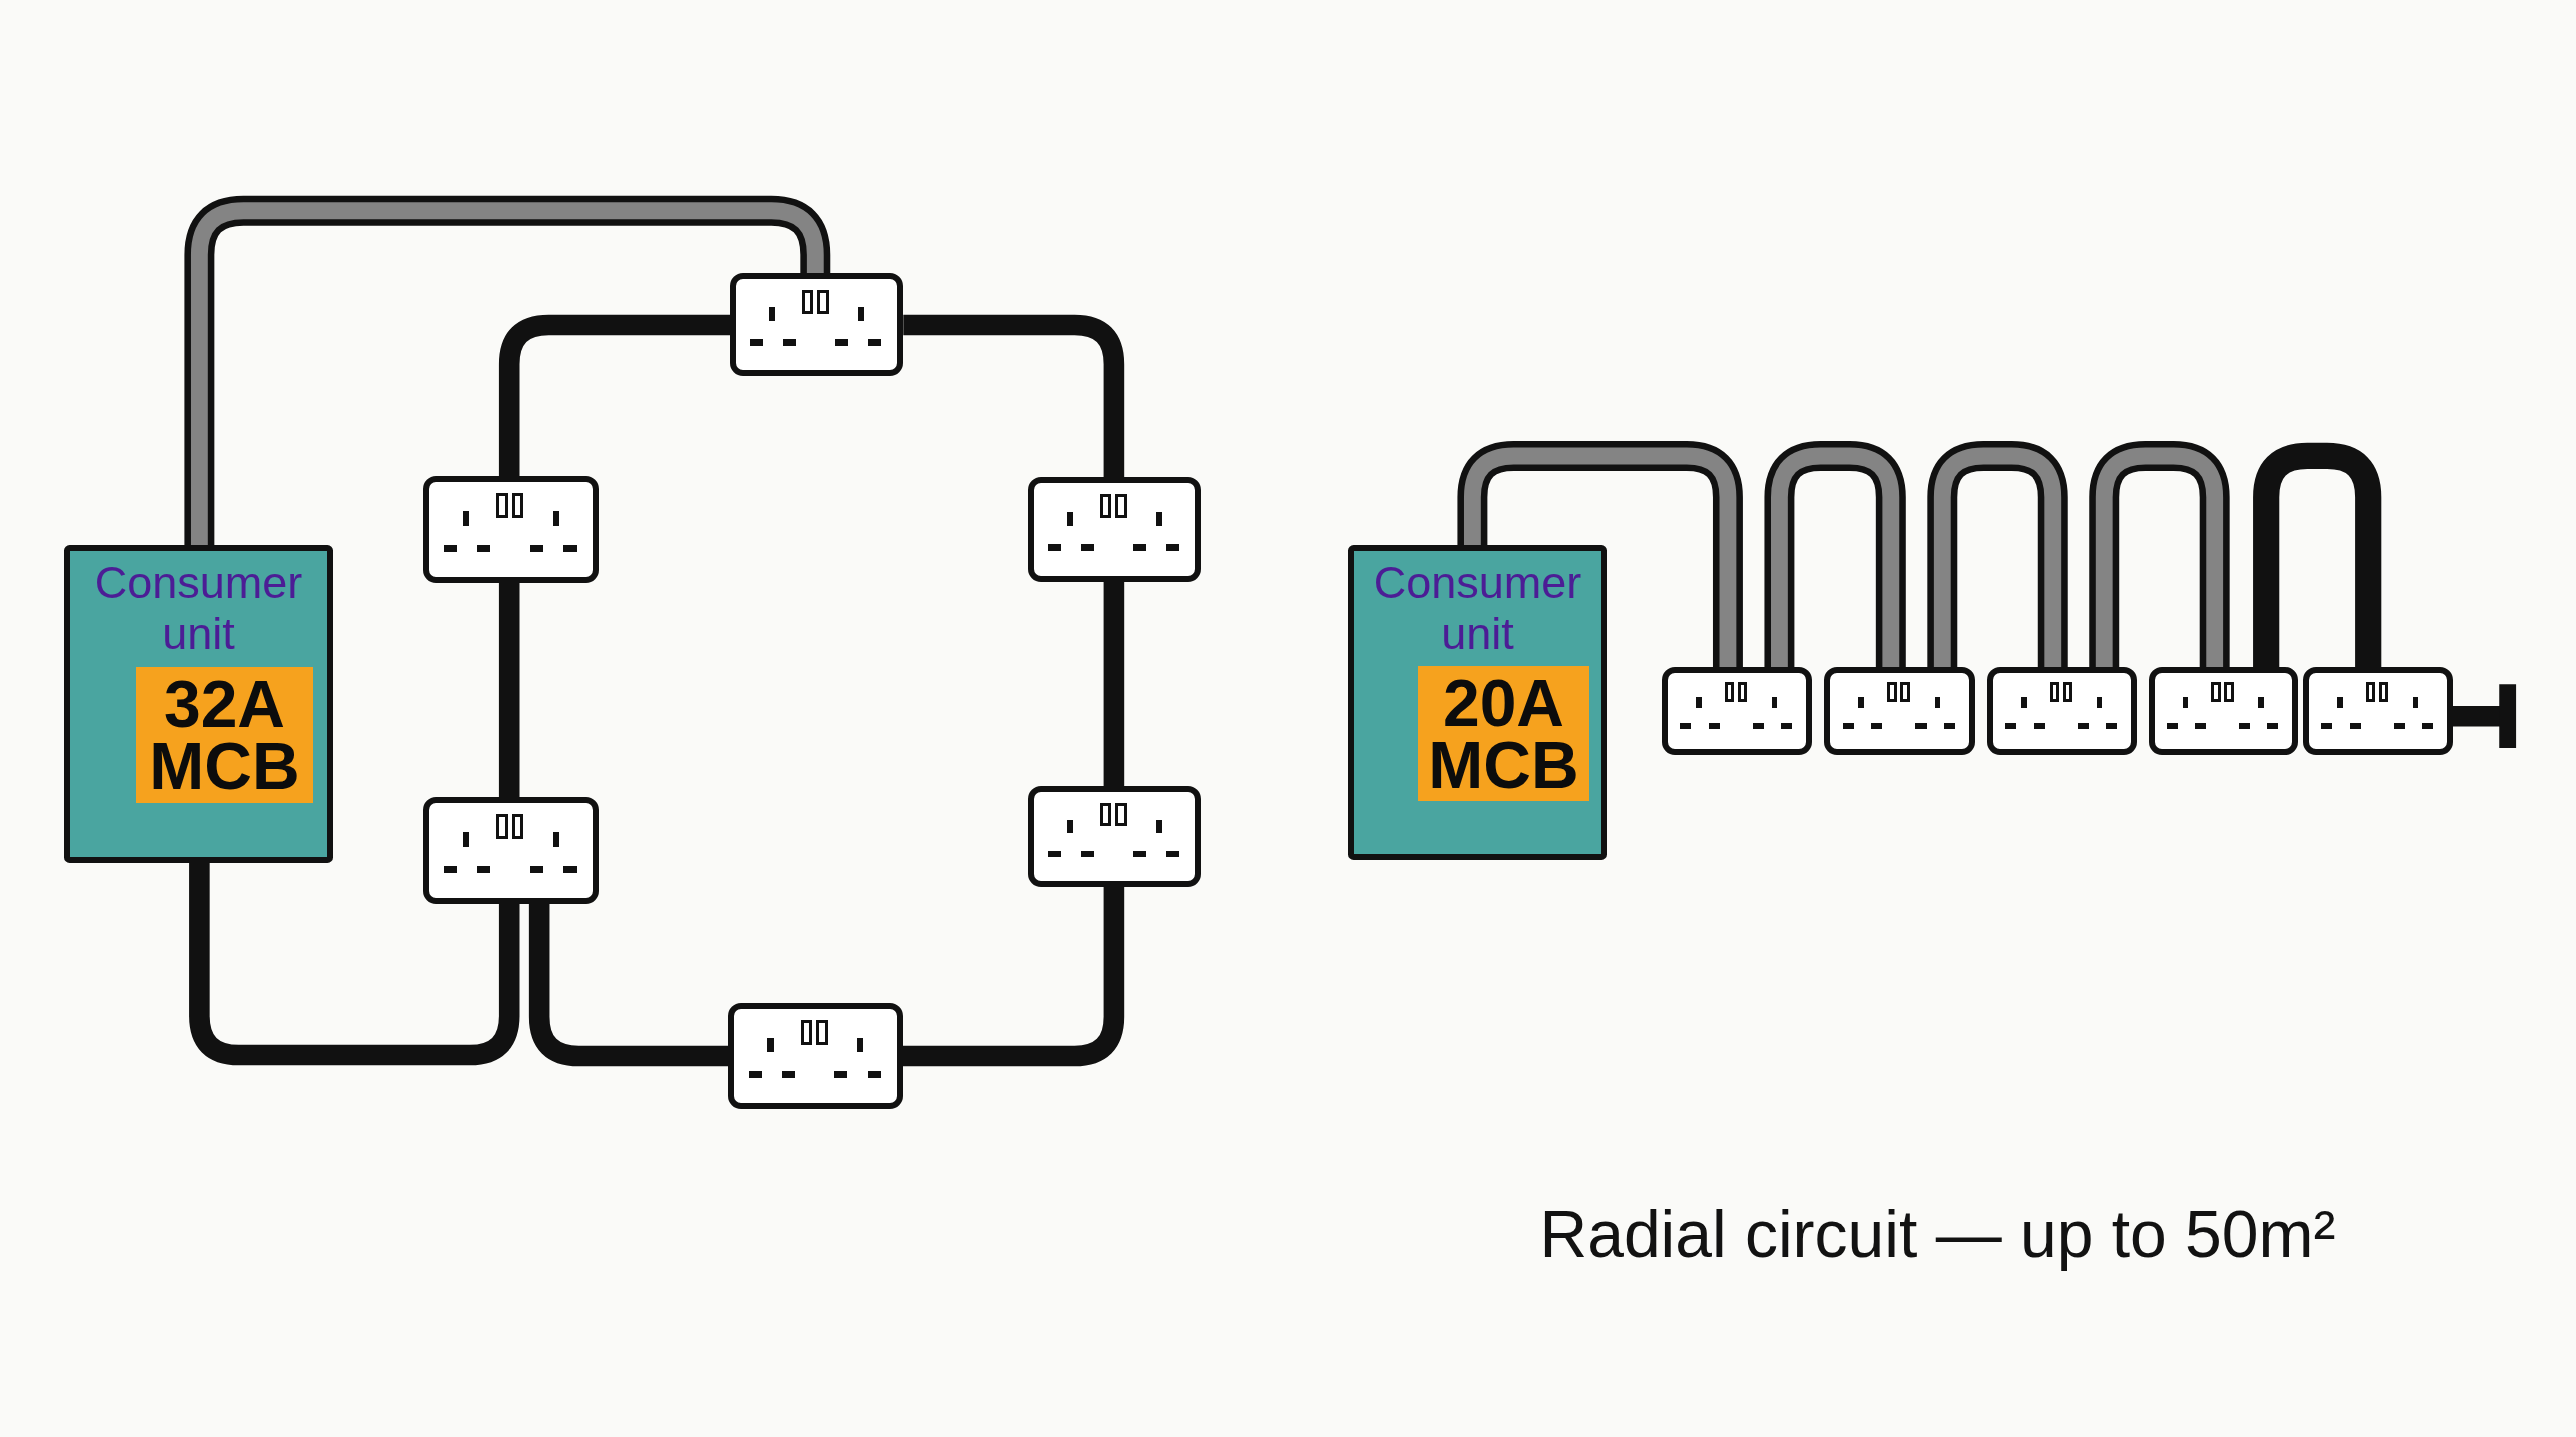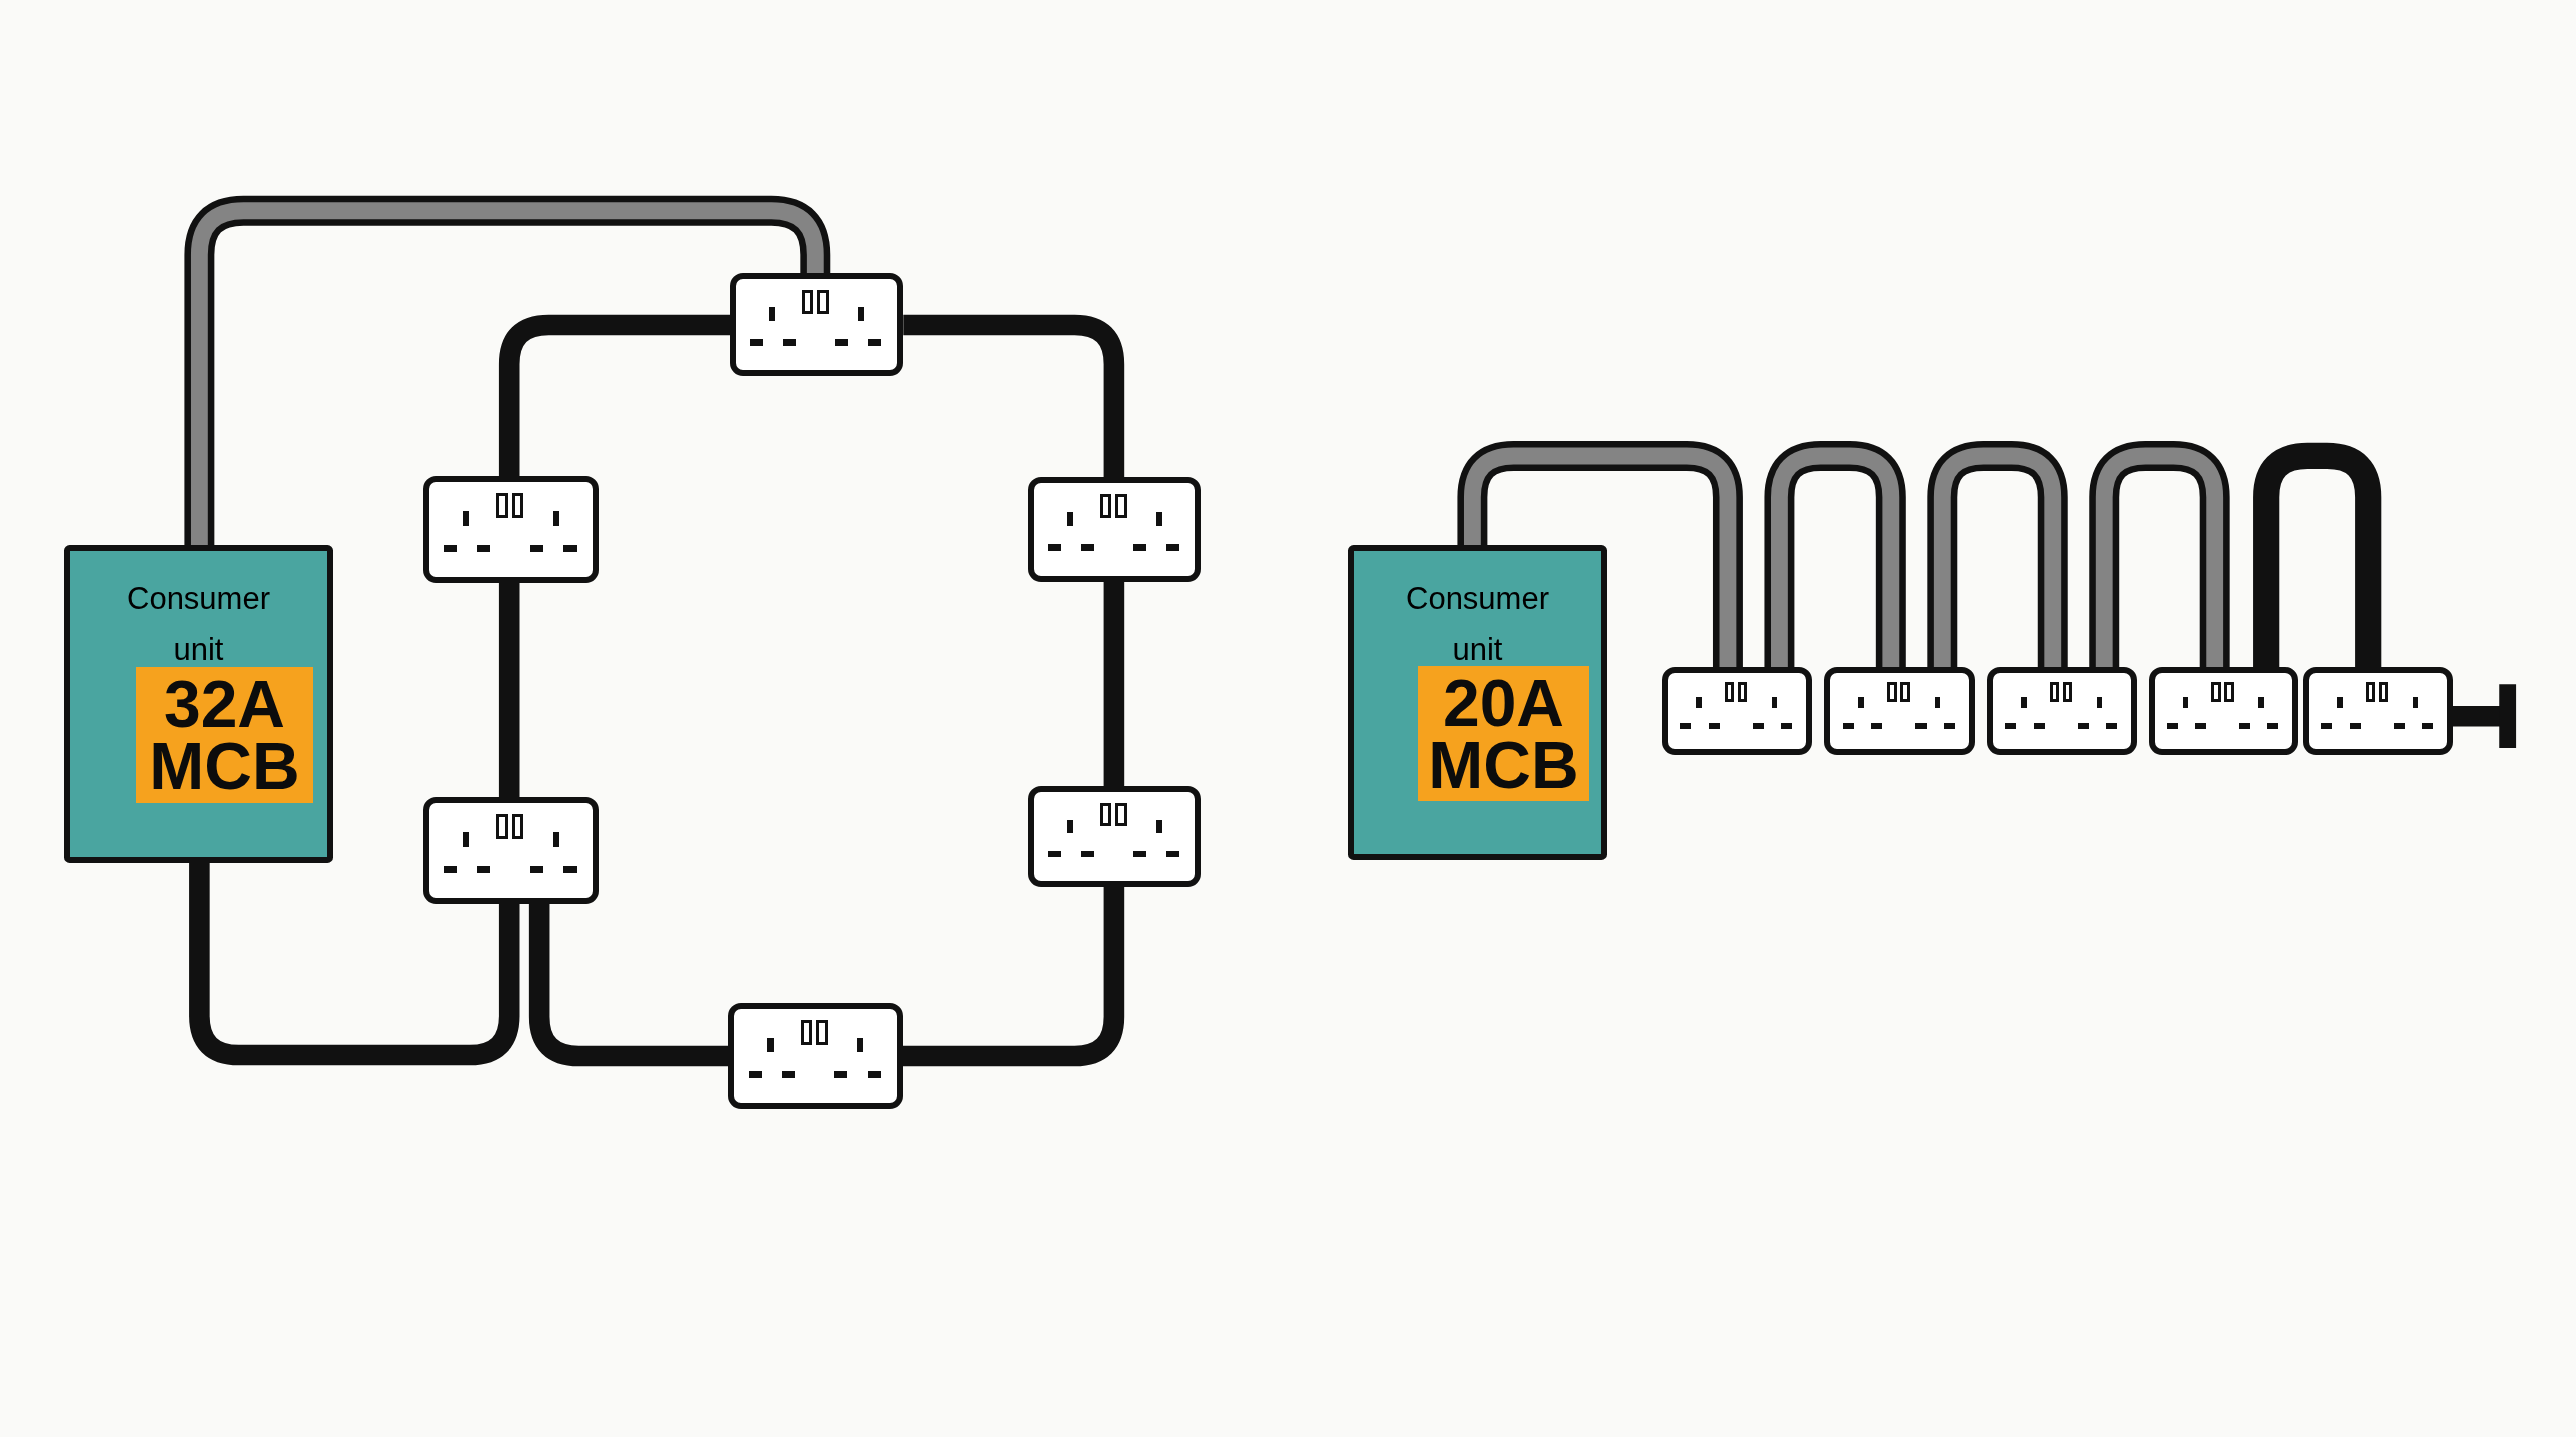--- a/index.html
+++ b/index.html
@@ -25,25 +25,25 @@
 
   .cu{
     position:absolute;
     background:var(--teal,#4aa5a0);
     border:6.6px solid #111;
     border-radius:5.6px;
     box-sizing:border-box;
     color:#0c1413;
   }
   .cu-label{
-    margin-top:22px;
+    margin-top:6px;
     text-align:center;
-    font-size:31px;
+    font-size:45px;
     line-height:51px;
-    color:#000000;
+    color:#4c1d95;
   }
   .mcb{
     position:absolute;
     left:15.5%;top:38%;
     width:69%;height:44.5%;
     background:var(--orange,#f6a21e);
     display:flex;flex-direction:column;
     align-items:center;justify-content:center;
     font-weight:bold;
     font-size:66px;line-height:62px;
@@ -244,15 +244,16 @@
     <div class="cu-label">
       <div>Consumer</div>
       <div>unit</div>
     </div>
     <div class="mcb">
       <div>20A</div>
       <div>MCB</div>
     </div>
   </div>
 
+  <div class="caption" style="left:1535px;top:1196px;width:805px">Radial circuit — up to 50m²</div>
 
 </div>
 
 
 </body></html>

